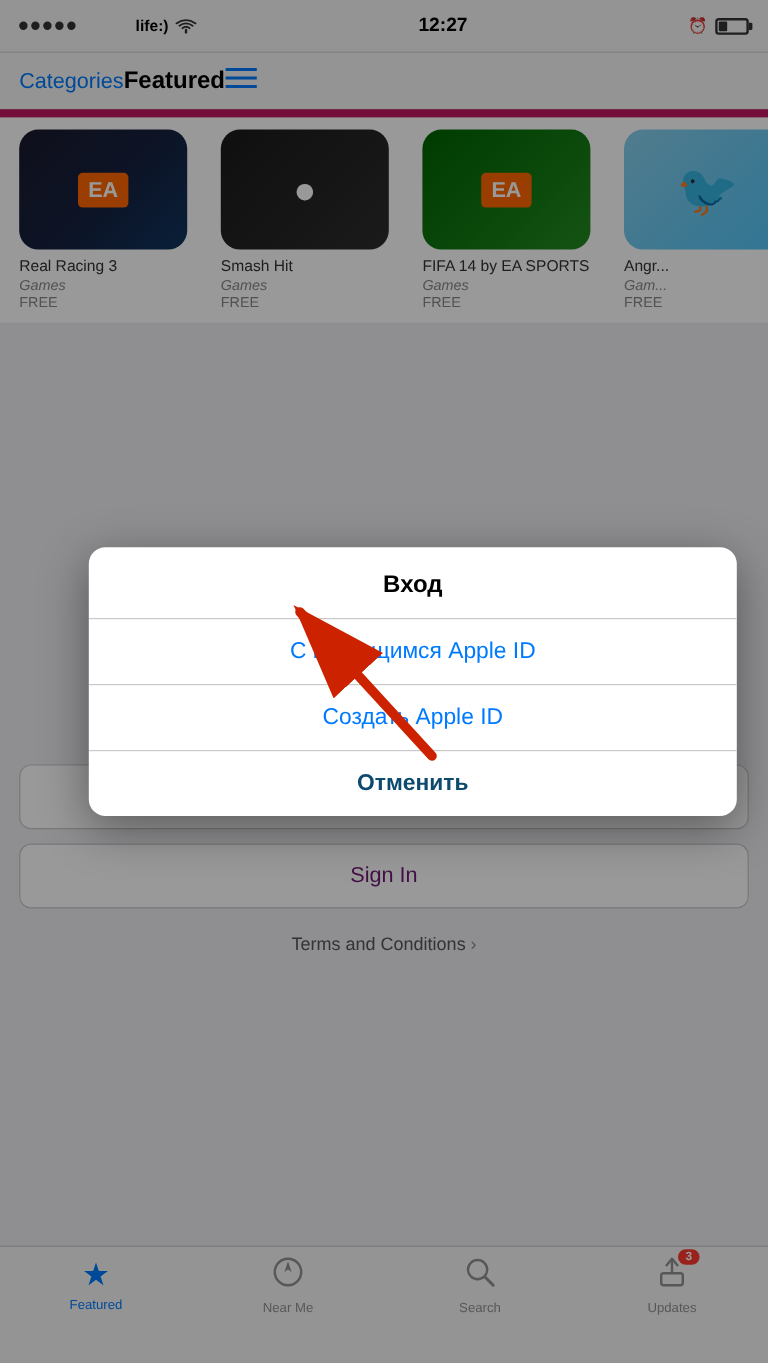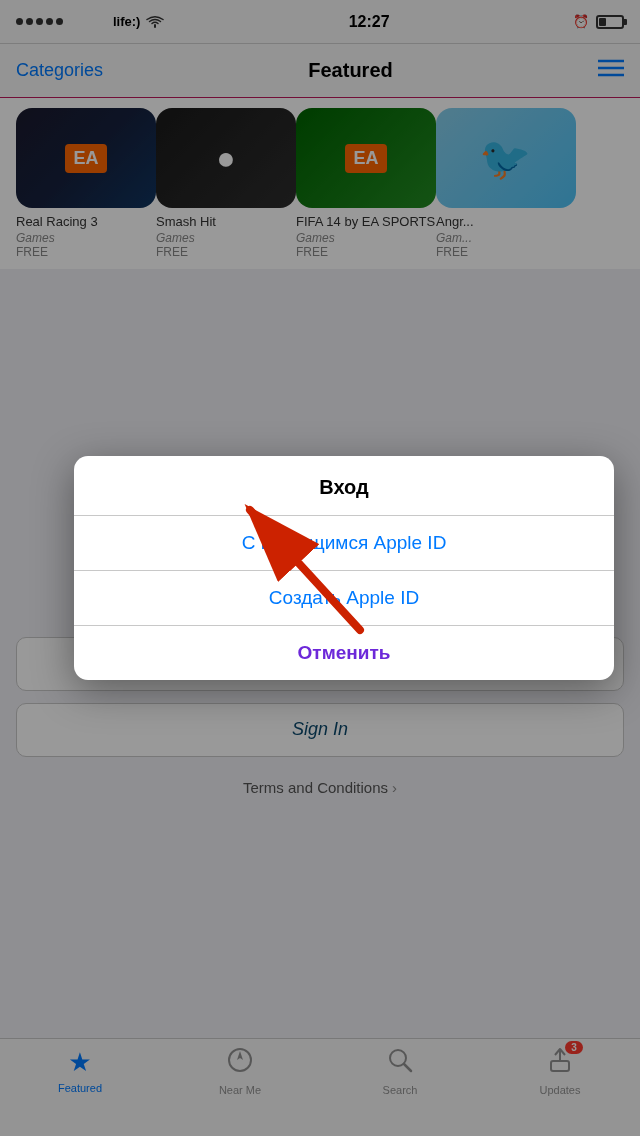--- a/index.html
+++ b/index.html
@@ -69,23 +69,22 @@
       background: #333;
       border-radius: 1px;
     }
 
     
     .nav-bar {
       background: #f7f7f7;
       height: 54px;
       display: flex;
       align-items: center;
-      justify-content: space-between;
       padding: 0 16px;
-      border-bottom: 1px solid #be185d;
+      border-bottom: 7px solid #be185d;
     }
     .nav-categories {
       color: #007aff;
       font-size: 18px;
       font-weight: 400;
     }
     .nav-title {
       font-size: 20px;
       font-weight: 700;
       color: #000;
@@ -93,21 +92,21 @@
     .nav-list-icon {
       color: #007aff;
       font-size: 22px;
     }
 
     
     .app-grid {
       background: #fff;
       padding: 10px 16px;
       display: flex;
-      gap: 0;
+      gap: 28px;
       overflow: hidden;
     }
     .app-item {
       display: flex;
       flex-direction: column;
       align-items: flex-start;
       width: 140px;
       flex-shrink: 0;
     }
     .app-icon {
@@ -152,22 +151,21 @@
       border: 1px solid #c8c8c8;
       border-radius: 10px;
       margin: 0 16px 12px;
       display: flex;
       align-items: center;
       justify-content: center;
       height: 54px;
     }
     .btn-row-text {
       font-size: 18px;
-      color: #0c4a6e;
-      font-style: italic;
+      color: #701a75;
     }
 
     .terms-row {
       display: flex;
       justify-content: center;
       padding: 10px;
     }
     .terms-text {
       font-size: 15px;
       color: #555;
@@ -259,21 +257,21 @@
       width: 100%;
       padding: 16px;
       text-align: center;
       border: none;
       background: transparent;
       cursor: pointer;
       border-bottom: 1px solid #c8c8c8;
       font-size: 19px;
     }
     .modal-btn.blue { color: #007aff; }
-    .modal-btn.bold-blue { color: #6d28d9; font-weight: 700; }
+    .modal-btn.bold-blue { color: #0c4a6e; font-weight: 700; }
     .modal-btn:last-child { border-bottom: none; }
 
     
     .arrow-svg {
       position: absolute;
       top: 490px;
       left: 120px;
       z-index: 200;
       pointer-events: none;
     }

